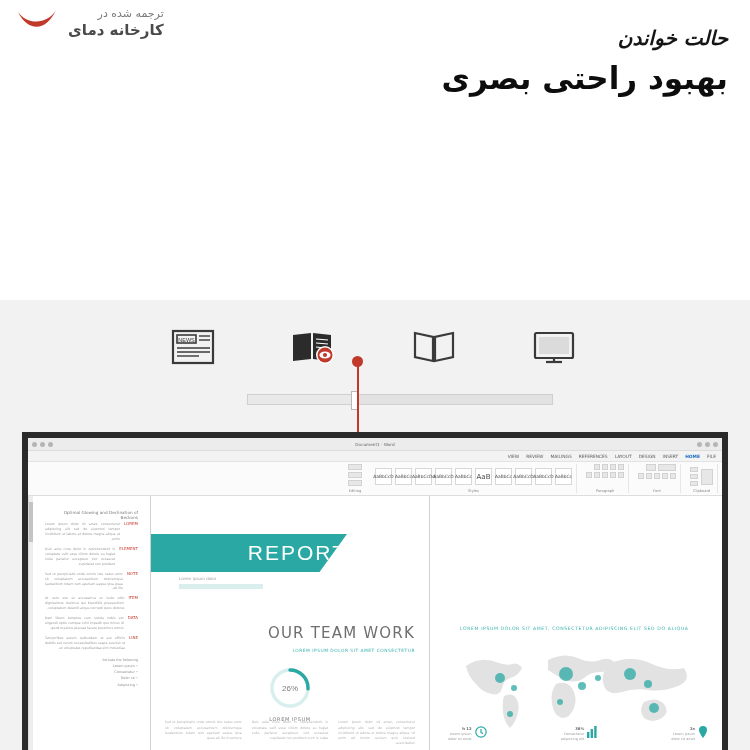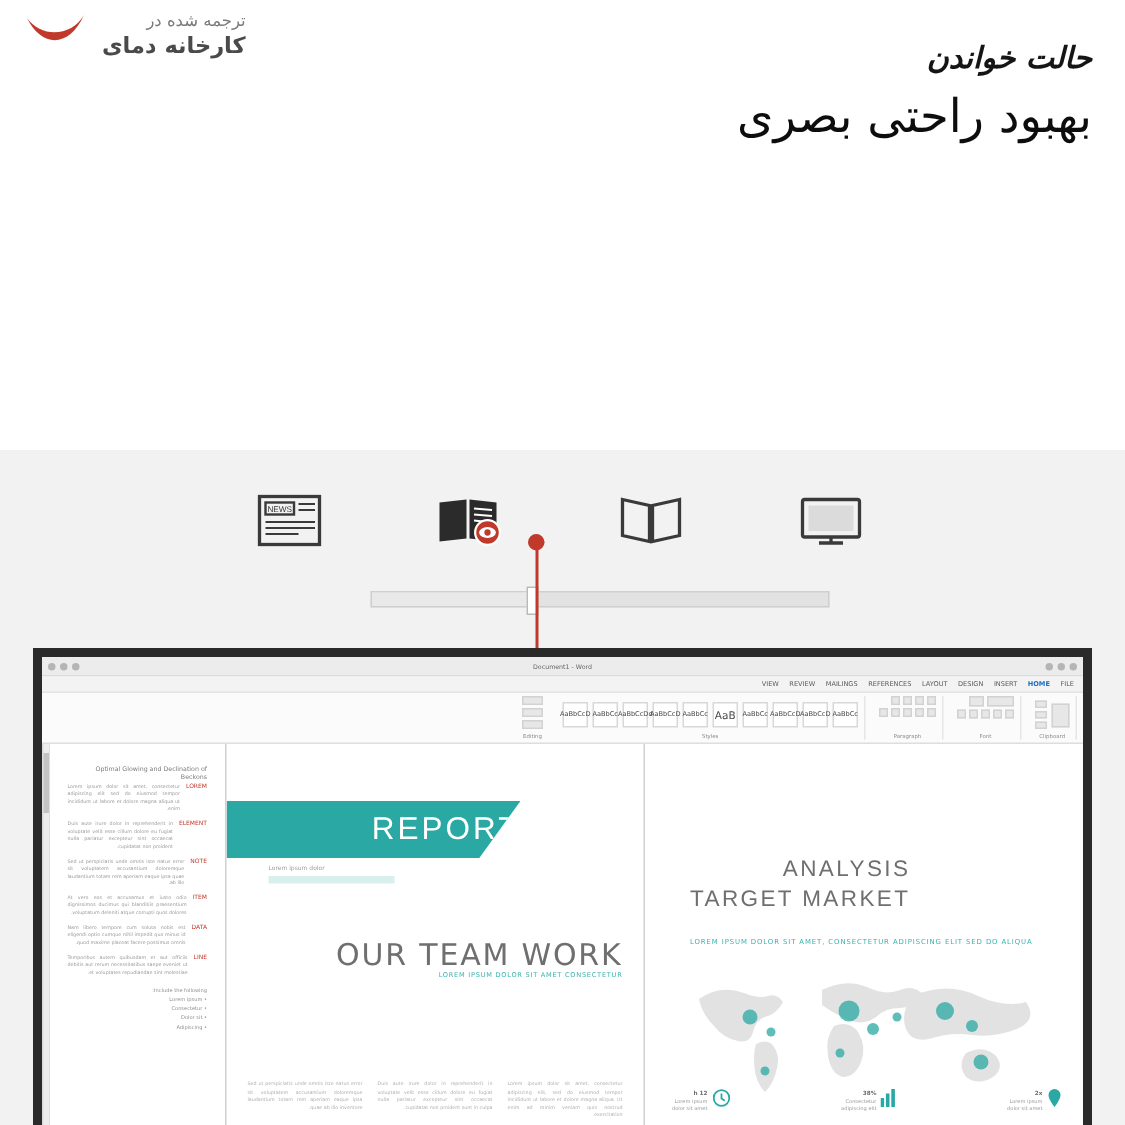--- a/index.html
+++ b/index.html
@@ -42,21 +42,21 @@
   .kicker {
     font-size: 20px;
     font-weight: bold;
     letter-spacing: 0;
     margin-bottom: 10px;
     color: #151515;
     font-style: italic;
   }
   .title {
     font-size: 31px;
-    font-weight: normal;
+    font-weight: bold;
     margin-bottom: 26px;
     color: #0d0d0d;
   }
   .body-copy {
     font-size: 17.5px;
     font-weight: bold;
     line-height: 1.95;
     color: #1d1d1d;
   }
 
@@ -249,21 +249,21 @@
     display: flex; align-items: center;
   }
   .report-banner span {
     color: #fff; font-size: 21px; letter-spacing: 2px;
     margin-left: 28px; font-family: "Liberation Sans", sans-serif;
   }
   .report-sub { position: absolute; top: 80px; left: 28px; font-size: 4px; color: #9e9e9e; }
   .report-sub2 { position: absolute; top: 88px; left: 28px; width: 84px; height: 5px; background: #d9efee; }
   .team-title {
     position: absolute; top: 128px; right: 14px;
-    font-size: 20px; color: #6f6f6f; letter-spacing: 1.2px;
+    font-size: 15px; color: #6f6f6f; letter-spacing: 1.2px;
   }
   .team-sub { position: absolute; top: 152px; right: 14px; font-size: 4.4px; color: #39b2ad; letter-spacing: .5px; }
   .donuts { position: absolute; top: 170px; left: 0; right: 0; display: flex; justify-content: space-around; padding: 0 16px; }
   .donut-wrap { text-align: center; }
   .donut { width: 44px; height: 44px; position: relative; margin: 0 auto; }
   .donut-label { font-size: 5px; color: #7a7a7a; margin-top: 6px; letter-spacing: .6px; }
   .cols { position: absolute; bottom: 4px; left: 14px; right: 14px; display: flex; gap: 10px; }
   .col { flex: 1; font-size: 3.2px; color: #b0b0b0; line-height: 1.6; text-align: justify; }
 
   
@@ -455,24 +455,20 @@
           <span class="chip" style="width:14px;height:6px"></span>
           <span class="chip" style="width:14px;height:6px"></span>
         </div>
         <div class="rg-label">Editing</div>
       </div>
     </div>
 
     <div class="doc-area">
 
       <div class="page p1">
-        <div class="p1-title">
-          <div>ANALYSIS</div>
-          <div>TARGET MARKET</div>
-        </div>
         <div class="p1-sub">LOREM IPSUM DOLOR SIT AMET, CONSECTETUR ADIPISCING ELIT SED DO ALIQUA</div>
 
         <div class="map">
           <svg viewBox="0 0 250 90" width="250" height="90" aria-hidden="true">
             <g fill="#e2e2e2">
               <path d="M18 22 q14 -10 30 -4 q10 4 16 2 q6 -2 10 4 q-4 8 -12 10 q-6 2 -8 10 q-2 8 -10 6 q-10 -2 -16 -10 q-8 -8 -10 -18z"></path>
               <path d="M56 52 q8 -4 12 2 q4 6 2 14 q-2 10 -8 16 q-6 -6 -7 -16 q-1 -10 1 -16z"></path>
               <path d="M100 16 q16 -8 30 -2 q12 6 22 2 q10 -4 16 4 q-6 8 -16 8 q-10 0 -16 6 q-8 6 -18 2 q-10 -4 -18 -10z"></path>
               <path d="M108 40 q10 -4 16 4 q6 10 2 20 q-4 10 -12 10 q-8 -2 -10 -14 q-2 -12 4 -20z"></path>
               <path d="M160 20 q24 -10 44 0 q18 8 32 4 q8 12 -6 18 q-16 6 -30 4 q-14 -2 -26 2 q-14 4 -18 -6 q-4 -10 4 -22z"></path>
@@ -534,20 +530,30 @@
         <div class="report-banner">
           <span>REPORT</span>
         </div>
         <div class="report-sub">Lorem ipsum dolor</div>
         <div class="report-sub2"></div>
 
         <div class="team-title">OUR TEAM WORK</div>
         <div class="team-sub">LOREM IPSUM DOLOR SIT AMET CONSECTETUR</div>
 
         <div class="donuts">
+          <div class="donut-wrap">
+            <div class="donut">
+              <svg viewBox="0 0 44 44" width="44" height="44" aria-hidden="true">
+                <circle cx="22" cy="22" r="18" fill="none" stroke="#d8efee" stroke-width="3.4"></circle>
+                <circle cx="22" cy="22" r="18" fill="none" stroke="#2aa9a4" stroke-width="3.4" stroke-dasharray="29 84" stroke-linecap="round" transform="rotate(-90 22 22)"></circle>
+                <text x="22" y="24.5" font-size="8" text-anchor="middle" fill="#7d7d7d" font-family="Liberation Sans, sans-serif">26%</text>
+              </svg>
+            </div>
+            <div class="donut-label">LOREM IPSUM</div>
+          </div>
         </div>
 
         <div class="cols">
           <div class="col">Lorem ipsum dolor sit amet, consectetur adipiscing elit, sed do eiusmod tempor incididunt ut labore et dolore magna aliqua. Ut enim ad minim veniam quis nostrud exercitation.</div>
           <div class="col">Duis aute irure dolor in reprehenderit in voluptate velit esse cillum dolore eu fugiat nulla pariatur excepteur sint occaecat cupidatat non proident sunt in culpa.</div>
           <div class="col">Sed ut perspiciatis unde omnis iste natus error sit voluptatem accusantium doloremque laudantium totam rem aperiam eaque ipsa quae ab illo inventore.</div>
         </div>
       </div>
 
       <div class="page p3">

